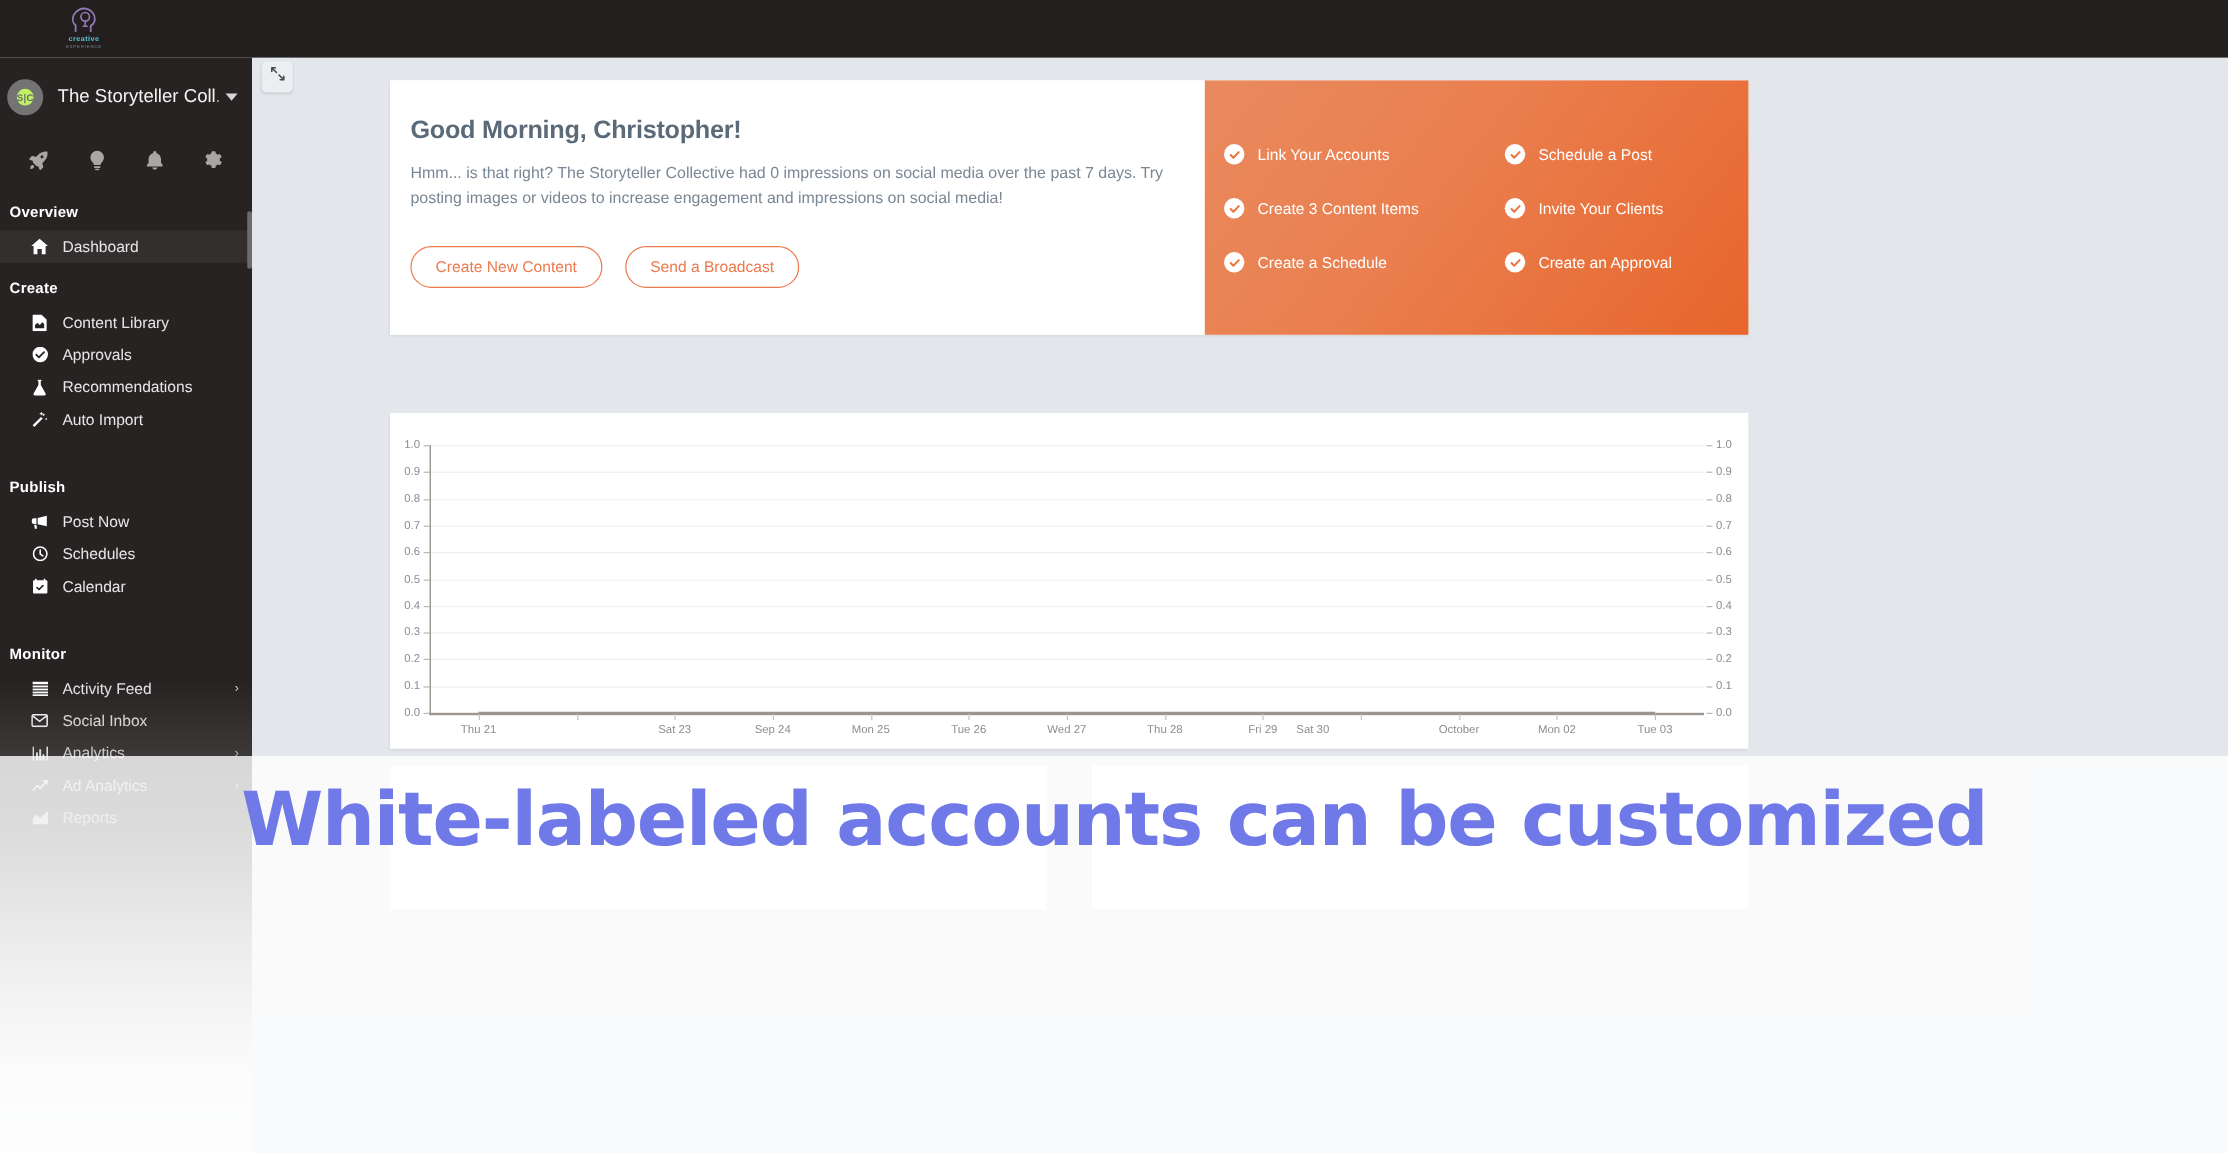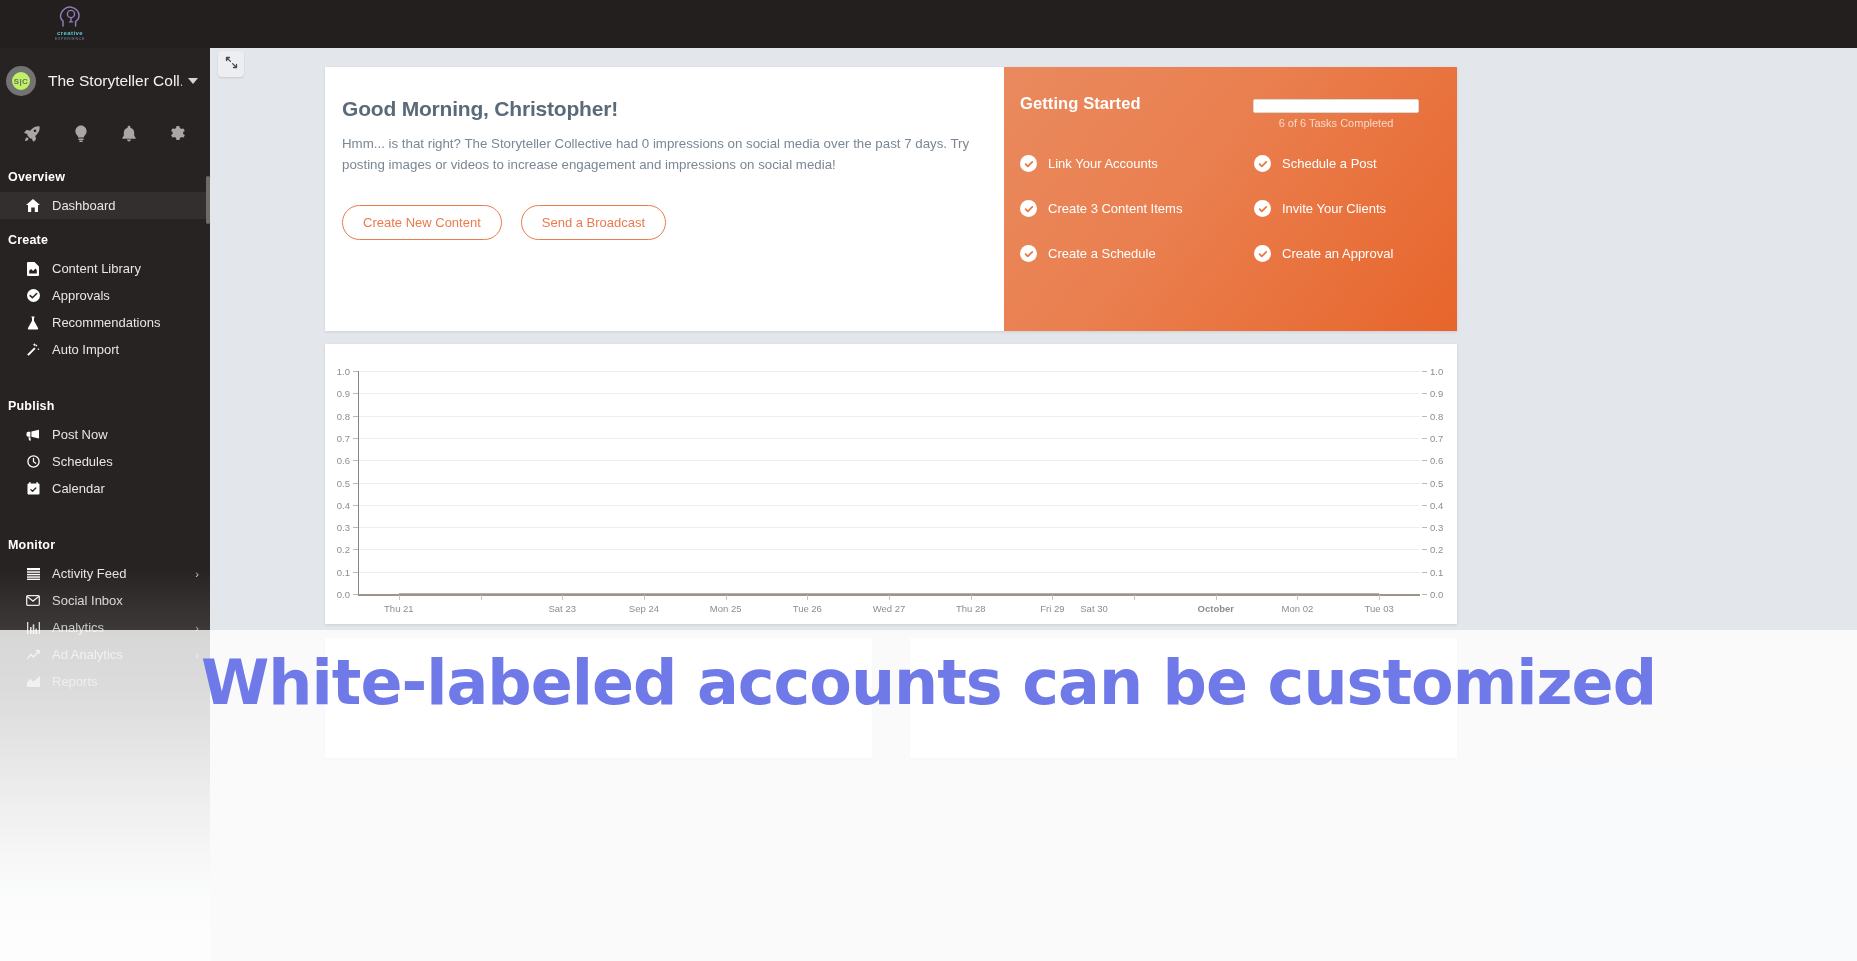--- a/index.html
+++ b/index.html
@@ -61,21 +61,21 @@
 
   .acct-row {
     position: relative;
     height: 66px;
     display: flex; align-items: center;
     padding: 0 12px 0 6px;
   }
   .acct-avatar {
     width: 30px; height: 30px; border-radius: 50%;
     background: #bef264;
-    border: 6px solid #737373;
+    border: 8px solid #737373;
     display: flex; align-items: center; justify-content: center;
     font-size: 8px; font-weight: bold; color: #6d6d6d;
     letter-spacing: .3px; flex: none;
   }
   .acct-name {
     margin-left: 12px;
     color: #f3f3f3;
     font-size: 15.5px;
     white-space: nowrap; overflow: hidden;
     flex: 1;
@@ -143,21 +143,21 @@
     width: 26px; height: 26px;
     background: #eceef1;
     border-radius: 4px;
     display: flex; align-items: center; justify-content: center;
     color: #4a4a4a;
     box-shadow: 0 1px 2px rgba(0,0,0,.12);
   }
 
   .cards-row {
     position: absolute; left: 115px; top: 26px;
-    width: 1132px; height: 264px;
+    width: 1132px; height: 212px;
     display: flex;
     background: #ffffff;
     box-shadow: 0 1px 3px rgba(0,0,0,.10);
   }
   .greet-card {
     width: 679px; padding: 30px 34px 0 17px;
     background: #ffffff;
   }
   .greet-title {
     color: #5b6a78;
@@ -497,29 +497,20 @@
       <div class="greet-card">
         <div class="greet-title">Good Morning, Christopher!</div>
         <div class="greet-p second">Hmm... is that right? The Storyteller Collective had 0 impressions on social media over the past 7 days. Try posting images or videos to increase engagement and impressions on social media!</div>
         <div class="greet-btns">
           <button class="pill-btn">Create New Content</button>
           <button class="pill-btn">Send a Broadcast</button>
         </div>
       </div>
 
       <div class="gs-card">
-        <div class="gs-head">
-          <div class="gs-title">Getting Started</div>
-          <div class="gs-progwrap">
-            <div class="gs-bar">
-              <div class="gs-bar-fill" id="gs-fill" style="width: 100%;"></div>
-            </div>
-            <div class="gs-progtext">6 of 6 Tasks Completed</div>
-          </div>
-        </div>
         <div class="gs-grid">
           <div class="gs-task">
             <span class="gs-check">
               <svg width="10" height="10" viewBox="0 0 10 10" fill="none" stroke="currentColor" stroke-width="1.7" stroke-linecap="round" stroke-linejoin="round">
                   <path d="M1.6 5.2l2.2 2.2 4.5-4.6"></path>
                 </svg>
             </span>
             <span class="gs-label">Link Your Accounts</span>
           </div>
           <div class="gs-task">
@@ -638,21 +629,21 @@
           <div class="x-label" style="left: 482.308px; top: 259px;">Tue 26</div>
           <div class="x-tick" style="left: 564px; top: 251px; height: 5px;"></div>
           <div class="x-label" style="left: 564px; top: 259px;">Wed 27</div>
           <div class="x-tick" style="left: 645.692px; top: 251px; height: 5px;"></div>
           <div class="x-label" style="left: 645.692px; top: 259px;">Thu 28</div>
           <div class="x-tick" style="left: 727.385px; top: 251px; height: 5px;"></div>
           <div class="x-label" style="left: 727.385px; top: 259px;">Fri 29</div>
           <div class="x-tick" style="left: 809.077px; top: 251px; height: 5px;"></div>
           <div class="x-label" style="left: 769px; top: 259px;">Sat 30</div>
           <div class="x-tick" style="left: 890.769px; top: 251px; height: 5px;"></div>
-          <div class="x-label" style="left: 890.769px; top: 259px; font-weight: bold;">October</div>
+          <div class="x-label" style="left: 890.769px; top: 259px;">October</div>
           <div class="x-tick" style="left: 972.462px; top: 251px; height: 5px;"></div>
           <div class="x-label" style="left: 972.462px; top: 259px;">Mon 02</div>
           <div class="x-tick" style="left: 1054.15px; top: 251px; height: 5px;"></div>
           <div class="x-label" style="left: 1054.15px; top: 259px;">Tue 03</div>
           <svg width="1132" height="280" style="position: absolute; left: 0px; top: 0px;">
             <polyline points="73.8,250.0 155.5,250.0 237.2,250.0 318.9,250.0 400.6,250.0 482.3,250.0 564.0,250.0 645.7,250.0 727.4,250.0 809.1,250.0 890.8,250.0 972.5,250.0 1054.2,250.0" fill="none" stroke="#9c958c" stroke-width="1.6"></polyline>
           </svg>
         </div>
     </div>
 

